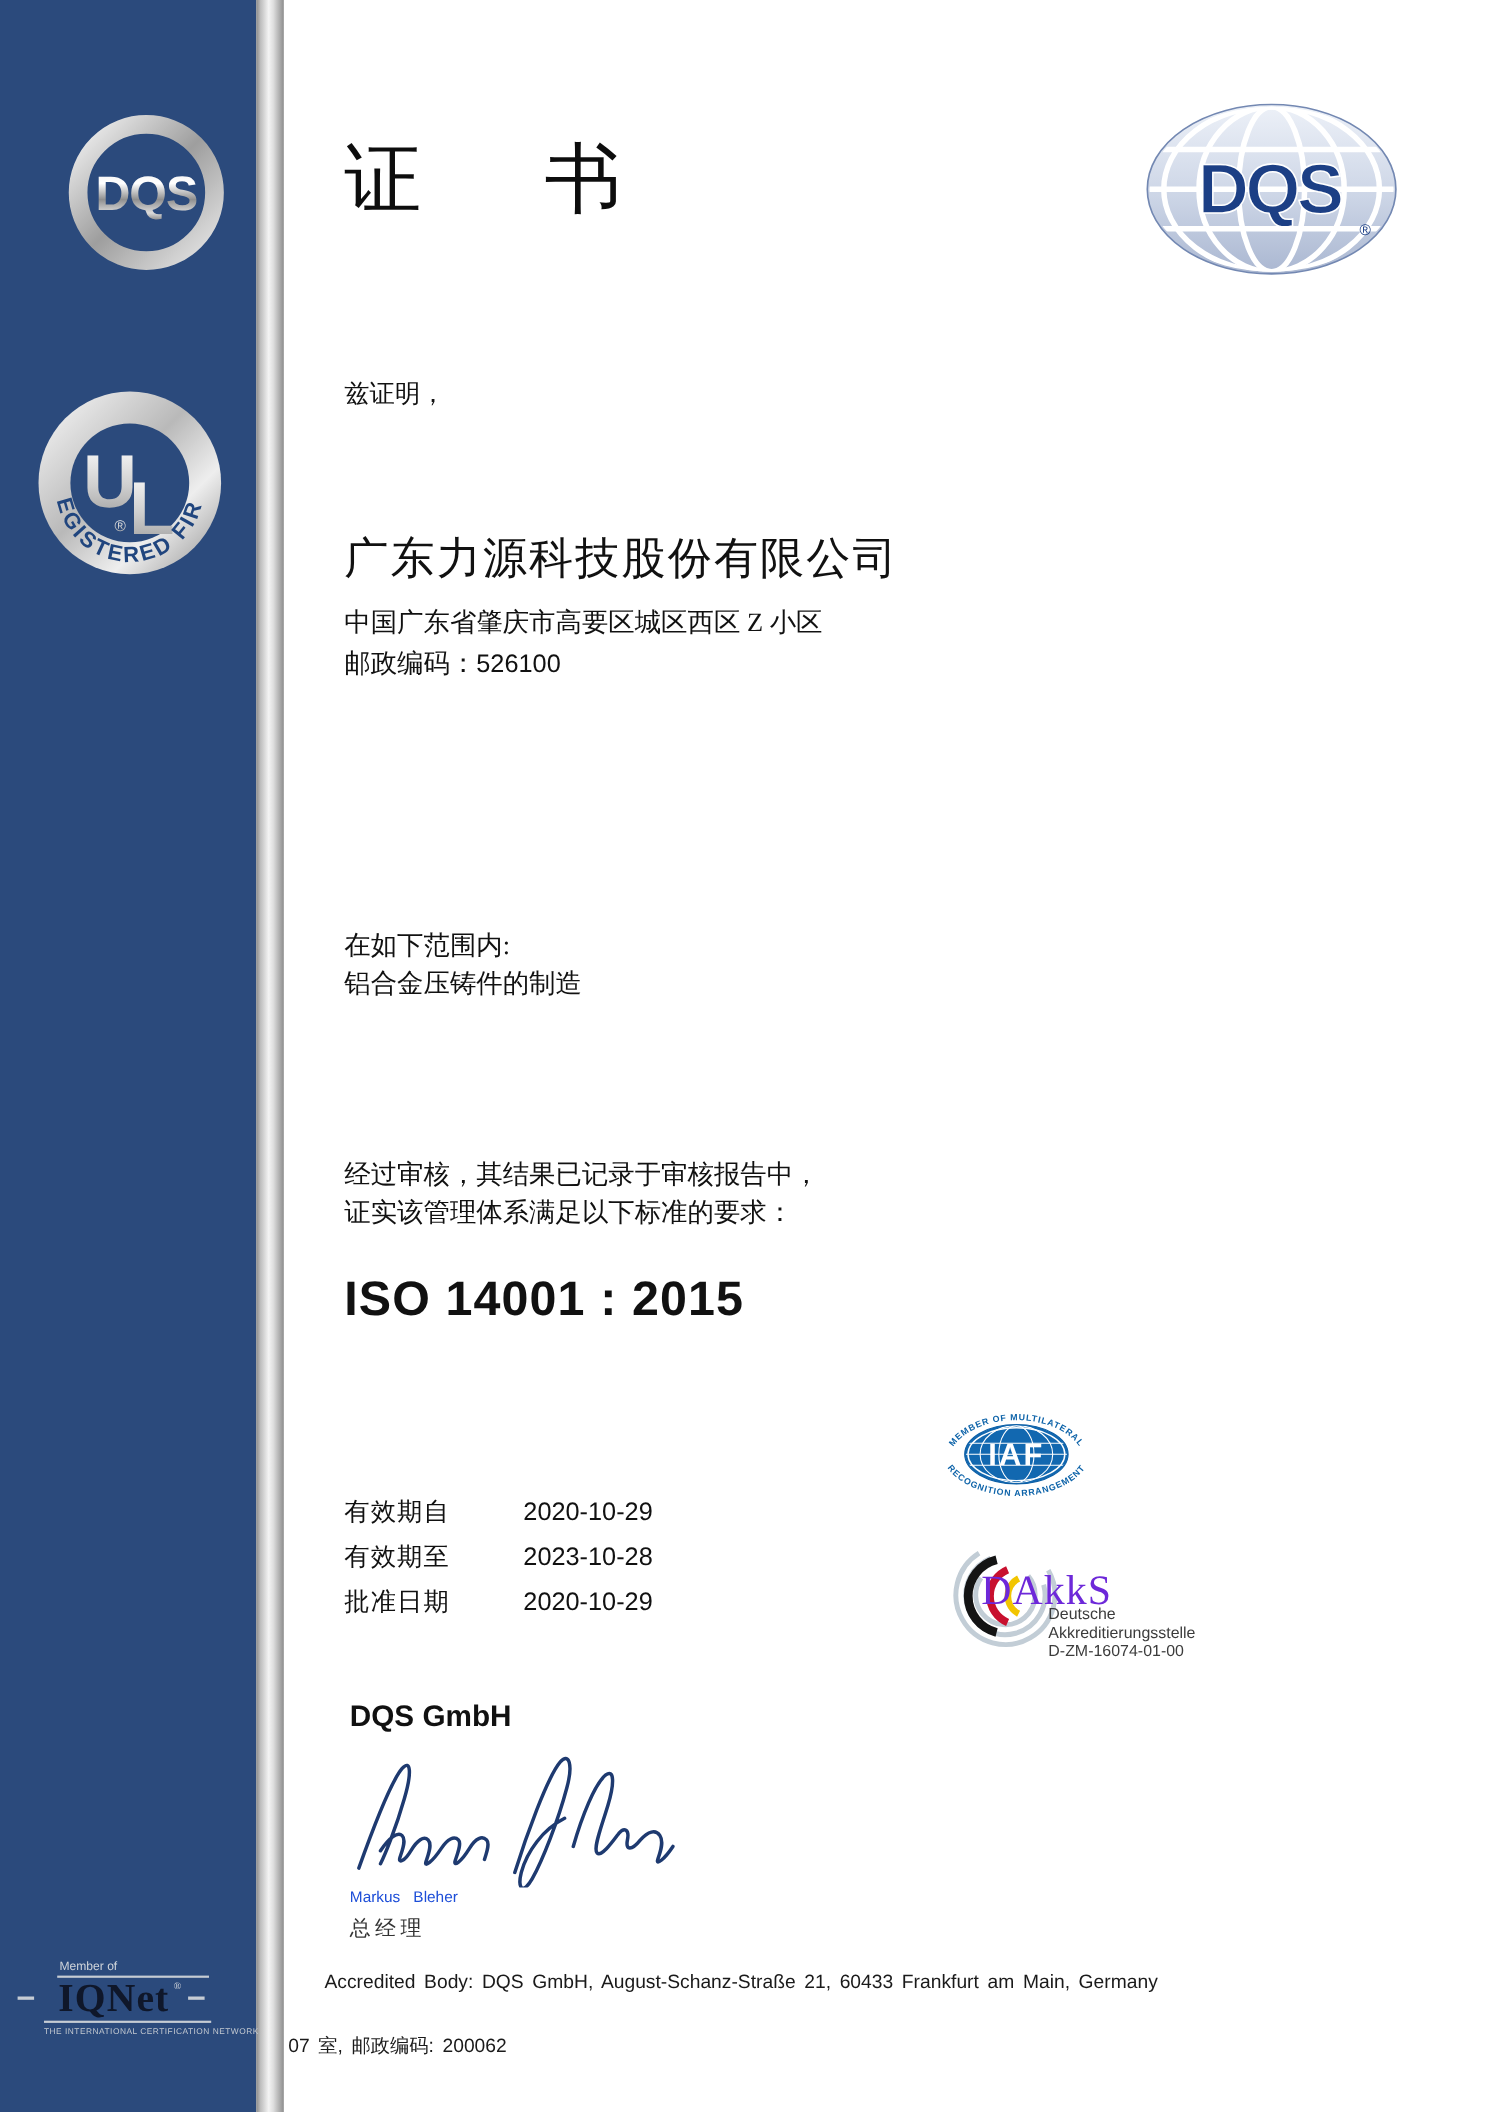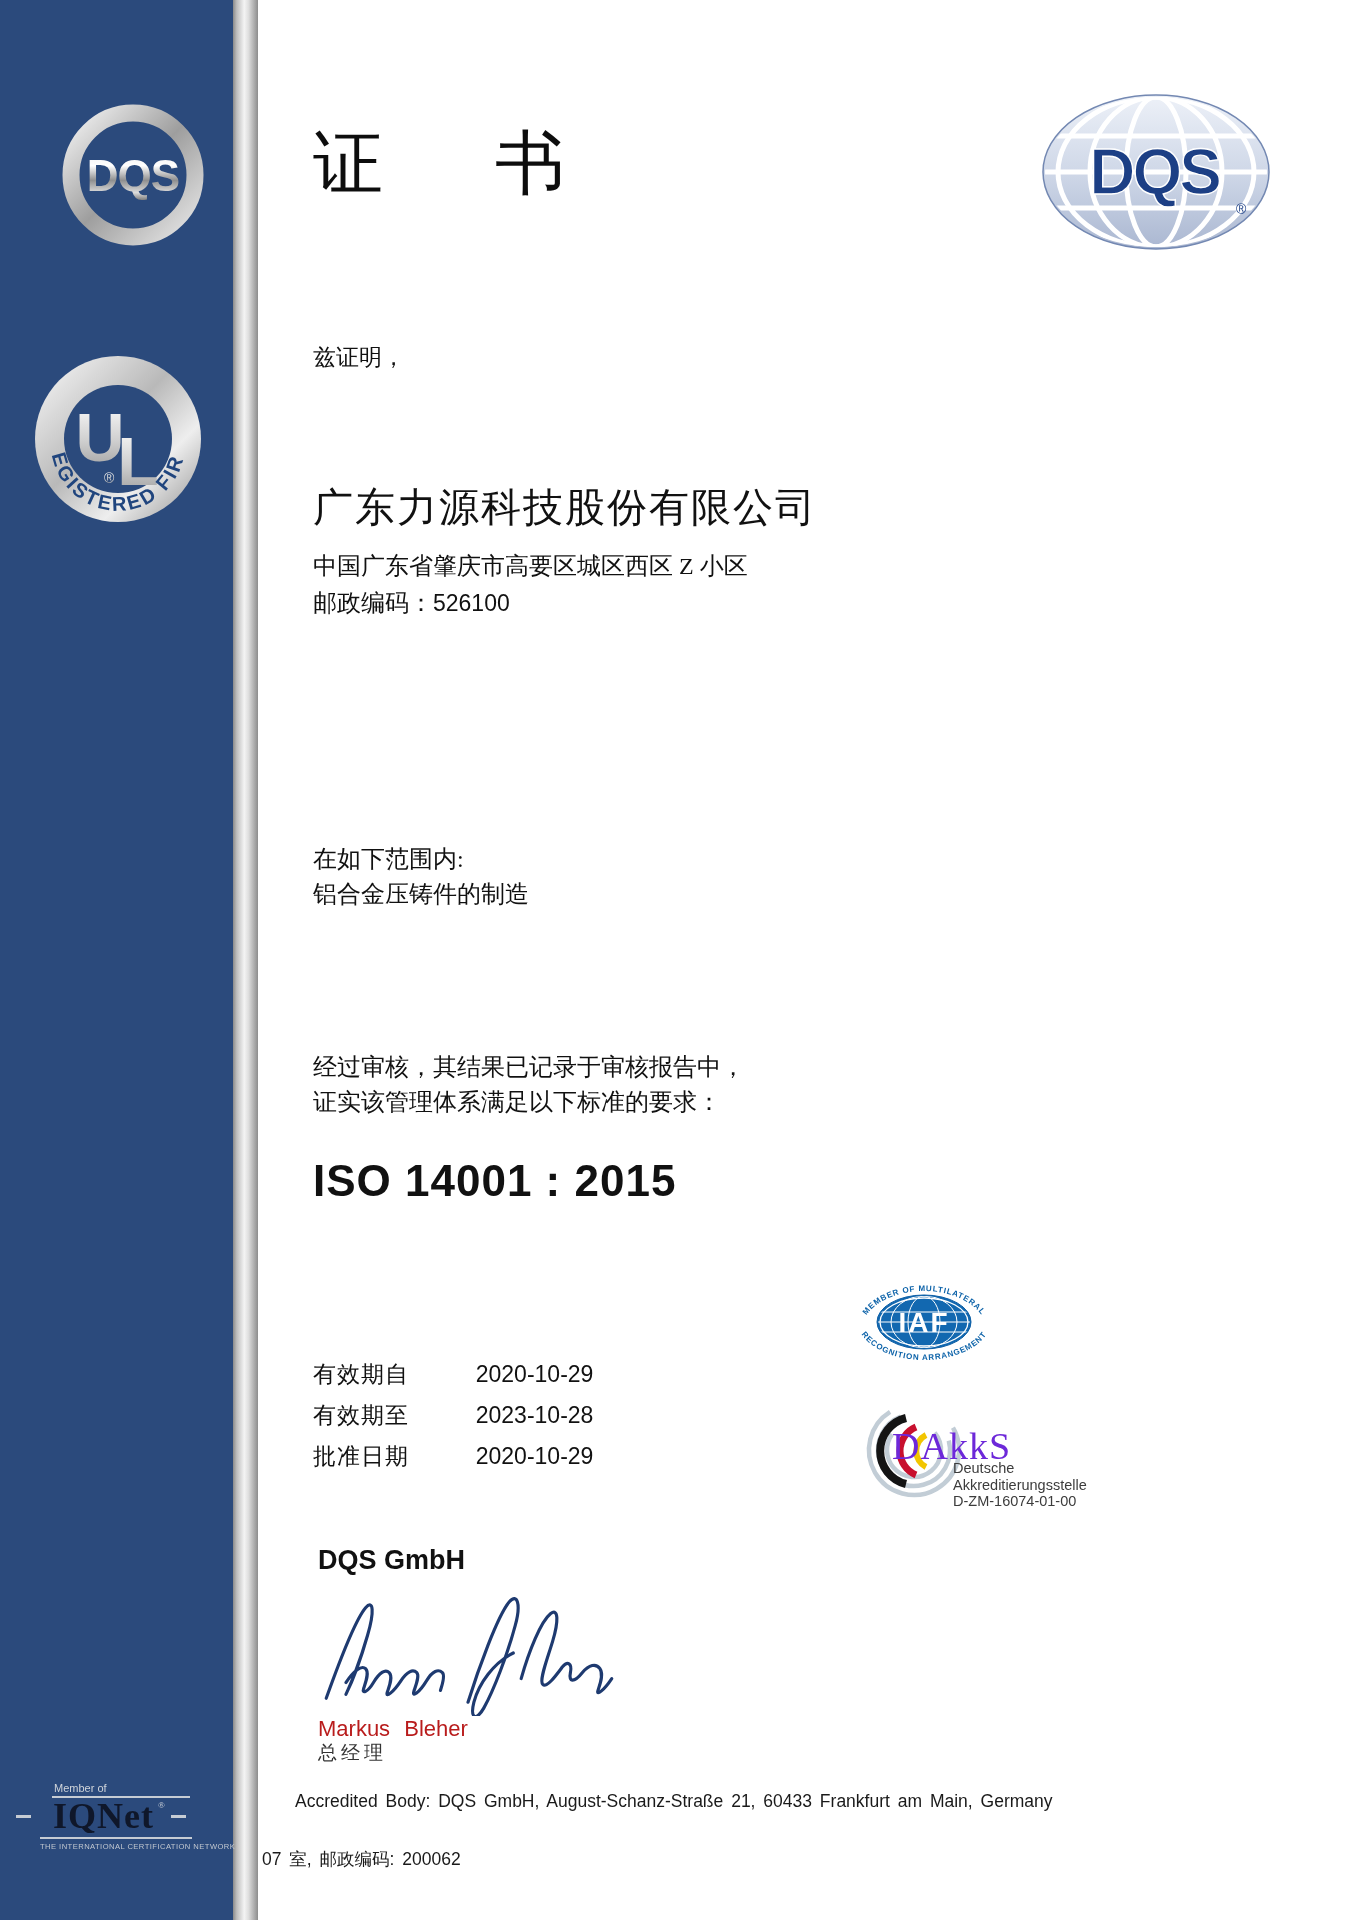--- a/index.html
+++ b/index.html
@@ -20,21 +20,21 @@
   .scope-intro{left:313px;top:843px;font-size:24px;}
   .scope-text{left:313px;top:878px;font-size:24px;}
   .audit1{left:313px;top:1051px;font-size:24px;}
   .audit2{left:313px;top:1086px;font-size:24px;}
   .standard{left:313px;top:1156px;font-size:44px;font-weight:700;letter-spacing:1px;
             font-family:"Liberation Sans",sans-serif;}
   .detail-row{position:absolute;left:313px;width:520px;font-size:23px;}
   .detail-row .lbl{display:inline-block;width:157px;letter-spacing:1px;}
   .detail-row .val{font-family:"Liberation Sans",sans-serif;}
   .dqs-gmbh{left:318px;top:1545px;font-size:27px;font-weight:700;font-family:"Liberation Sans",sans-serif;}
-  .signer-name{left:318px;top:1716px;font-size:22px;font-family:"Liberation Sans",sans-serif;word-spacing:8px;color:#b91c1c;}
+  .signer-name{left:318px;top:1716px;font-size:14px;font-family:"Liberation Sans",sans-serif;word-spacing:8px;color:#1d4ed8;}
   .signer-title{left:318px;top:1740px;font-size:19px;letter-spacing:4px;color:#333;}
   .footer-line{position:absolute;font-size:17.5px;font-family:"Liberation Sans",sans-serif;color:#1a1a1a;word-spacing:3px;}
   
   .iqnet{left:12px;top:1782px;width:210px;color:#d9dde3;}
   .iq-member{margin-left:42px;font-size:11px;font-family:"Liberation Sans",sans-serif;color:#cfd4da;}
   .iq-rule{height:2px;background:#c6ccd4;}
   .iq-rule.top{width:138px;margin-left:40px;margin-top:2px;}
   .iq-rule.bot{width:152px;margin-left:28px;margin-top:1px;}
   .iq-row{display:flex;align-items:center;margin-left:4px;}
   .iq-dash{width:15px;height:3px;background:#c6ccd4;}

